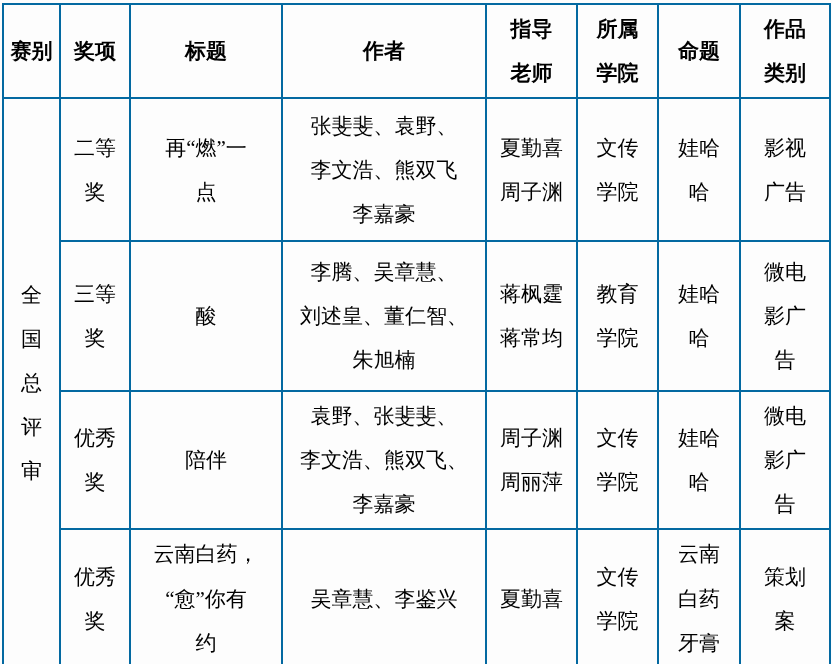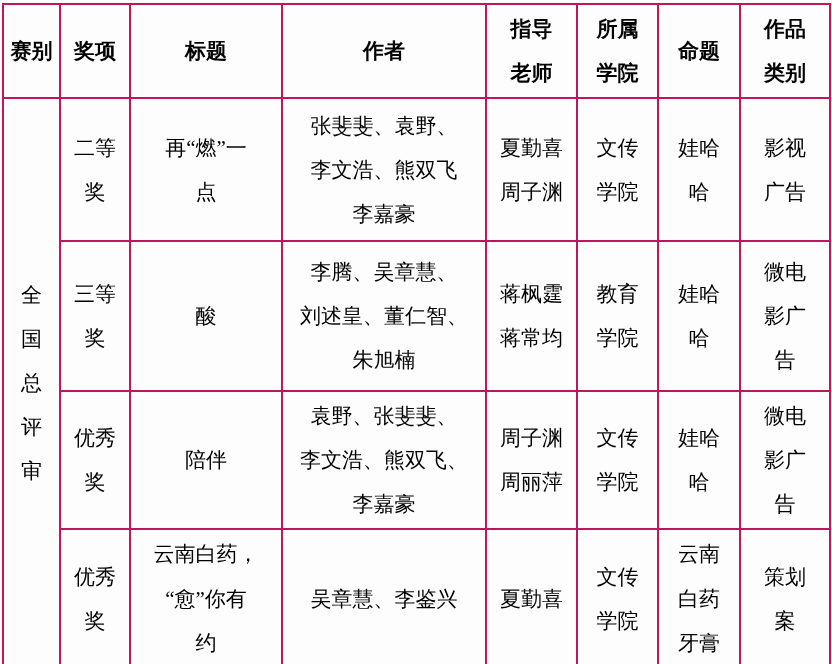--- a/index.html
+++ b/index.html
@@ -15,21 +15,21 @@
     height: 664px;
     padding: 3px 2px;
     background: #fdfdfd;
   }
   table.awards {
     border-collapse: collapse;
     table-layout: fixed;
     width: 828px;
   }
   table.awards td, table.awards th {
-    border: 2px solid #be185d;
+    border: 2px solid #0369a1;
     text-align: center;
     vertical-align: middle;
     font-size: 21px;
     font-weight: normal;
     line-height: 2.1;
     white-space: pre-line;
     padding: 2px 4px;
     overflow: hidden;
     margin-top: 16px;
   }

